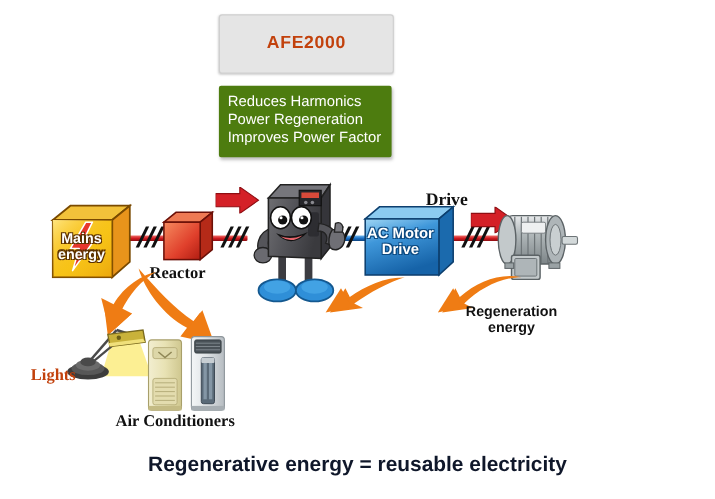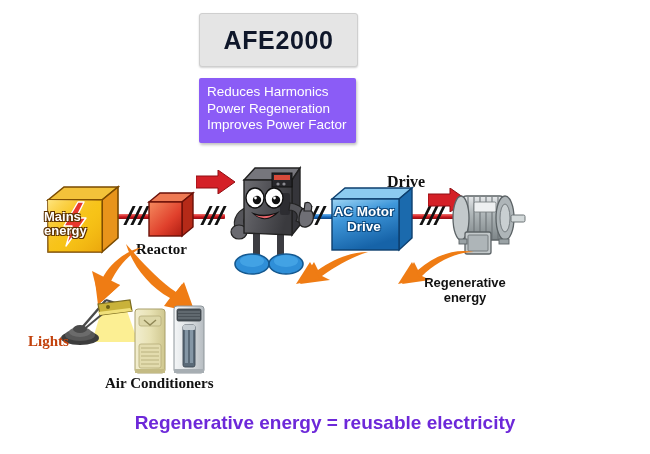--- a/index.html
+++ b/index.html
@@ -24,32 +24,32 @@
   #afe-plate {
     left: 199px; top: 13px;
     width: 157px; height: 52px;
     background: #e5e5e5;
     border: 1px solid #cfcfcf;
     border-radius: 3px;
     box-shadow: 0 1px 2px rgba(0,0,0,0.18);
     display: flex; align-items: center; justify-content: center;
   }
   #afe-title {
-    color: #0f172a;
-    font-size: 25px;
+    color: #c2410c;
+    font-size: 16px;
     font-weight: bold;
     letter-spacing: 0.6px;
     font-family: "Liberation Sans", sans-serif;
   }
 
   
   #feature-plate {
     left: 199px; top: 78px;
     width: 157px; height: 65px;
-    background: #8b5cf6;
+    background: #4d7c0f;
     border-radius: 2px;
     box-shadow: 1px 2px 3px rgba(0,0,0,0.25);
     padding: 6px 0 0 8px;
     box-sizing: border-box;
   }
   #feature-plate .fline {
     color: #ffffff;
     font-size: 13.5px;
     line-height: 16.5px;
     font-family: "Liberation Sans", sans-serif;
@@ -79,21 +79,21 @@
     transform: skewX(-26deg);
     top: 0;
   }
 
   
   #mains-cube { left: 44px; top: 184px; width: 76px; height: 72px; }
   #mains-label {
     left: 0px; top: 26px; width: 60px;
     color: #ffffff; font-size: 13px; font-weight: bold;
     line-height: 13.5px;
-    text-align: left;
+    text-align: center;
     font-family: "Liberation Sans", sans-serif;
     text-shadow:
       -1px -1px 0 #5b3000, 1px -1px 0 #5b3000,
       -1px 1px 0 #5b3000, 1px 1px 0 #5b3000;
     pointer-events: none;
   }
 
   
   #reactor-cube { left: 146px; top: 191px; width: 50px; height: 48px; }
   #reactor-label {
@@ -137,21 +137,21 @@
   }
   #ac-label {
     left: 105px; top: 375px; width: 140px;
     text-align: left;
     font-family: "Liberation Serif", serif;
     font-weight: bold; font-size: 15px; color: #111;
   }
   #caption {
     left: 0px; top: 412px; width: 650px;
     text-align: center;
-    color: #6d28d9;
+    color: #0f172a;
     font-family: "Liberation Sans", sans-serif;
     font-weight: bold; font-size: 19px;
   }
 </style>
 </head>
 <body>
 
 <div id="stage">
 
   <div class="abs" id="afe-plate">
@@ -441,21 +441,21 @@
       </g>
       <rect x="11" y="20" width="12" height="42" rx="2" fill="#5a6a78" stroke="#3e4a55" stroke-width="0.9"></rect>
       <rect x="13" y="24" width="3" height="34" fill="#8fa1b0" opacity="0.8"></rect>
       <rect x="18" y="24" width="3" height="34" fill="#8fa1b0" opacity="0.8"></rect>
       <rect x="11" y="20" width="12" height="5" rx="1" fill="#c7ced3"></rect>
       <rect x="2" y="64" width="30" height="4" fill="#a7aeb3"></rect>
     </svg>
   </div>
 
   <div class="abs" id="regen-label">
-    <div>Regenerative</div>
+    <div>Regeneration</div>
     <div>energy</div>
   </div>
 
   <div class="abs" id="lights-label">Lights</div>
   <div class="abs" id="ac-label">Air Conditioners</div>
 
   <div class="abs" id="caption">Regenerative energy = reusable electricity</div>
 
 </div>
 

